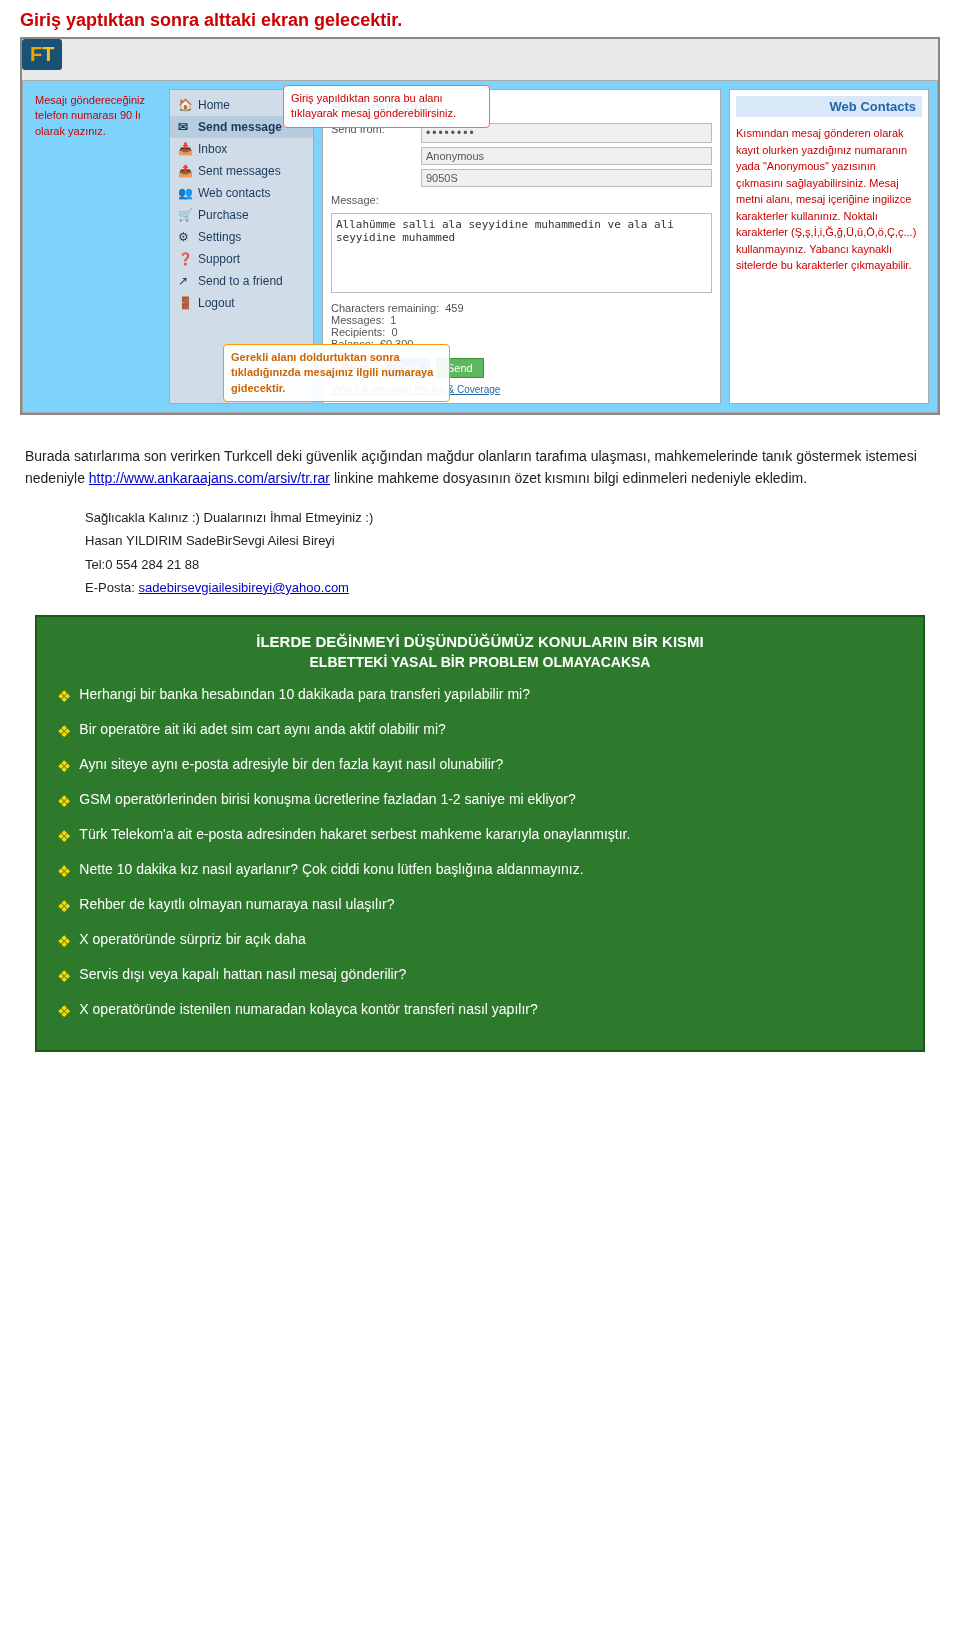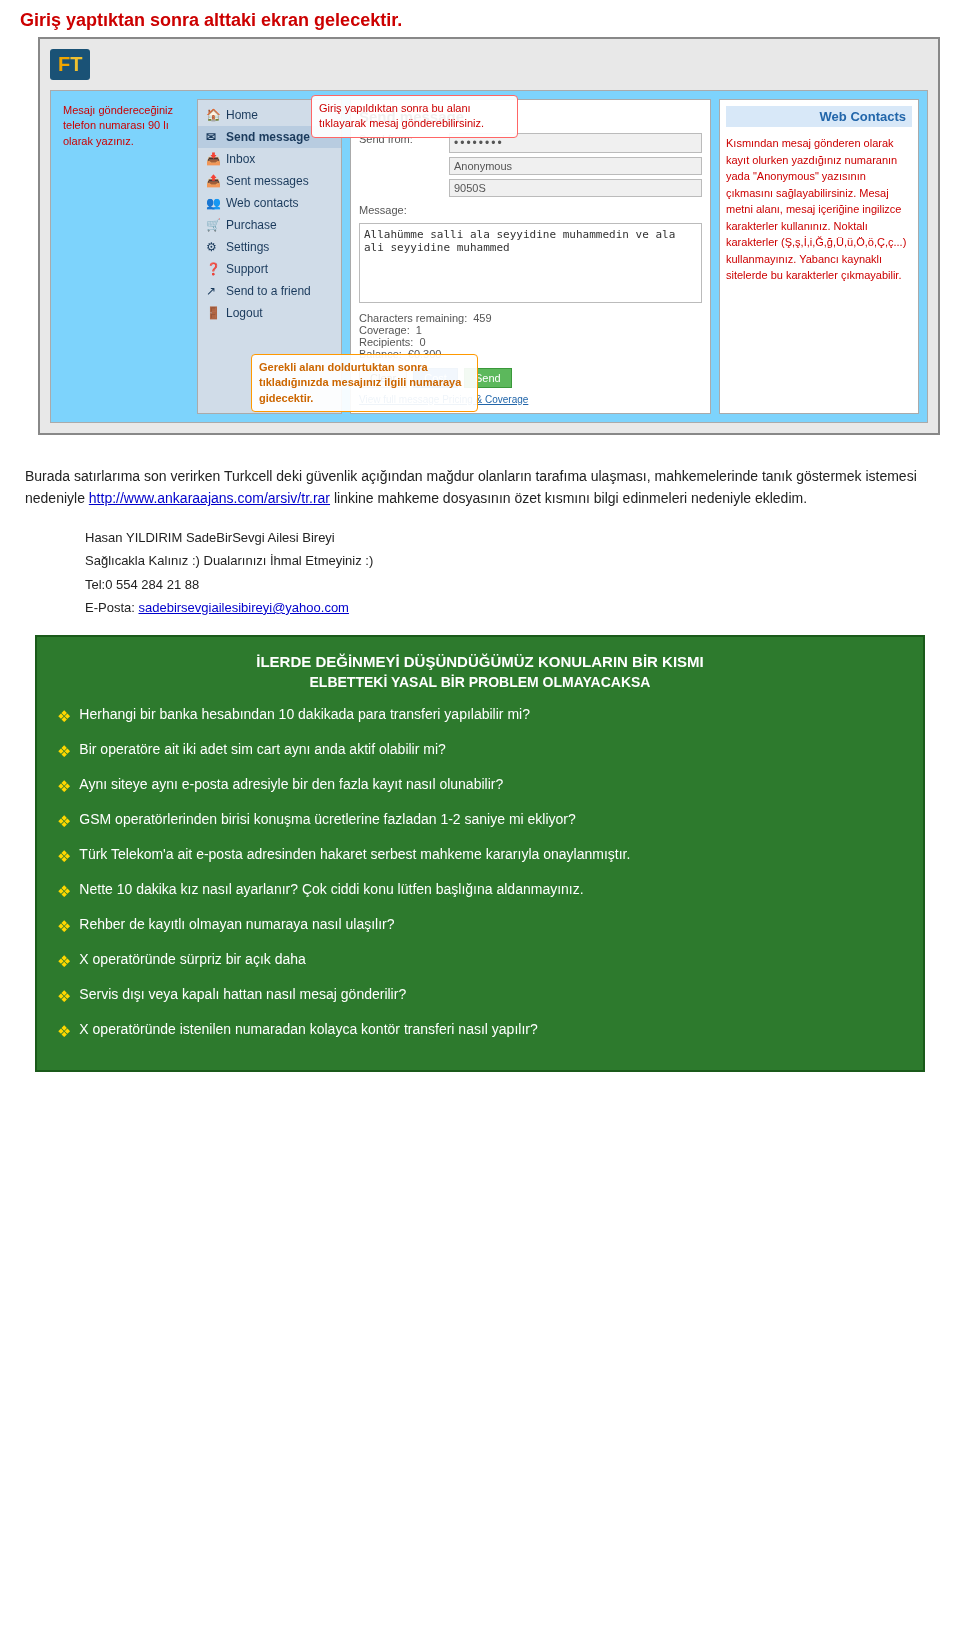--- a/index.html
+++ b/index.html
@@ -15,24 +15,23 @@
     
     .top-heading {
       padding: 10px 20px 6px 20px;
       font-size: 18px;
       font-weight: bold;
       color: #cc0000;
     }
 
     
     .screenshot-wrapper {
-      margin: 0 20px 20px 38px;
+      margin: 0 20px 20px 20px;
       border: 2px solid #888;
       background: #e8e8e8;
-      padding: 10px;
       position: relative;
     }
 
     
     .ft-logo {
       display: inline-block;
       background: #1a5276;
       color: #fff;
       font-weight: bold;
       font-size: 20px;
@@ -326,21 +325,21 @@
         <span style="font-size:11px;color:#555;">Message:</span>
       </div>
       <textarea class="message-textarea" style="">Allahümme salli ala seyyidine muhammedin ve ala ali seyyidine muhammed</textarea>
 
       <div style="margin-top:6px;font-size:11px;color:#555;">
         <div class="stat-item">
           <span>Characters remaining:</span>
           <span>459</span>
         </div>
         <div class="stat-item">
-          <span>Coverage:</span>
+          <span>Messages:</span>
           <span>1</span>
         </div>
         <div class="stat-item">
           <span>Recipients:</span>
           <span>0</span>
         </div>
         <div class="stat-item">
           <span>Balance:</span>
           <span>€0.300</span>
         </div>
@@ -368,22 +367,22 @@
   </div>
 </div>
 
 <div class="main-content">
 
   <p class="paragraph">
     <span>Burada satırlarıma son verirken Turkcell deki güvenlik açığından mağdur olanların tarafıma ulaşması, mahkemelerinde tanık göstermek istemesi nedeniyle </span><a class="link-text" href="#">http://www.ankaraajans.com/arsiv/tr.rar</a><span> linkine mahkeme dosyasının özet kısmını bilgi edinmeleri nedeniyle ekledim.</span>
   </p>
 
   <div class="signature-block">
+    <div>Sağlıcakla Kalınız :) Dualarınızı İhmal Etmeyiniz :)</div>
     <div>Hasan YILDIRIM SadeBirSevgi Ailesi Bireyi</div>
-    <div>Sağlıcakla Kalınız :) Dualarınızı İhmal Etmeyiniz :)</div>
     <div>Tel:0 554 284 21 88</div>
     <div>
       <span>E-Posta:</span>
       <a class="link-text" href="#">sadebirsevgiailesibireyi@yahoo.com</a>
     </div>
   </div>
 
   <div class="green-box">
     <div class="green-box-title">İLERDE DEĞİNMEYİ DÜŞÜNDÜĞÜMÜZ KONULARIN BİR KISMI</div>
     <div class="green-box-subtitle">ELBETTEKİ YASAL BİR PROBLEM OLMAYACAKSA</div>

